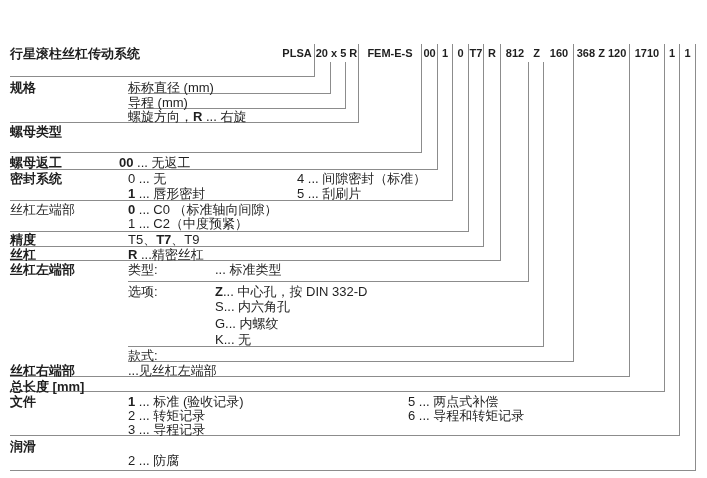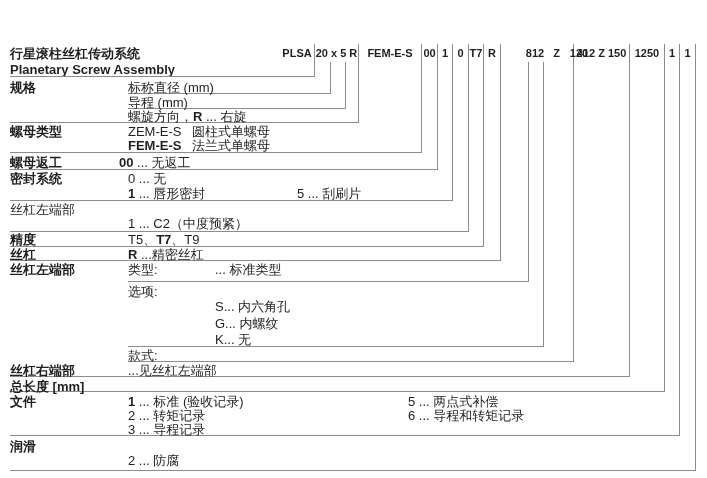--- a/index.html
+++ b/index.html
@@ -9,46 +9,45 @@
          letter-spacing:0.5px;white-space:nowrap;}
   .t{position:absolute;font-size:13px;line-height:13px;white-space:nowrap;}
   .b{font-weight:bold;}
   .lbl{font-weight:bold;}
   .hl{position:absolute;height:1px;background:#8c8c8c;}
   .vl{position:absolute;width:1px;background:#8c8c8c;}
   .code-cell{position:absolute;top:44px;height:18px;line-height:18px;font-size:11px;
              font-weight:bold;text-align:center;border-right:1px solid #8c8c8c;
              box-sizing:border-box;white-space:nowrap;}
   .code-sub{position:absolute;top:44px;height:18px;line-height:18px;font-size:11px;
-            font-weight:bold;text-align:center;white-space:nowrap;margin-left:20px;}
+            font-weight:bold;text-align:center;white-space:nowrap;}
   .codecol{display:inline-block;width:64px;}
 </style>
 </head>
 <body>
 
 <div class="page">
 
 
   <div class="t lbl" style="left:10px;top:47px">行星滚柱丝杠传动系统</div>
-  <div class="t lbl" style="left:10px;top:63px">Planetary Screw Assembly</div>
 
   <div class="code-cell" style="left:280px;width:35px">PLSA</div>
   <div class="code-cell" style="left:315px;width:44px">20 x 5 R</div>
   <div class="code-cell" style="left:359px;width:63px">FEM-E-S</div>
   <div class="code-cell" style="left:422px;width:16px">00</div>
   <div class="code-cell" style="left:438px;width:15px">1</div>
   <div class="code-cell" style="left:453px;width:16px">0</div>
   <div class="code-cell" style="left:469px;width:15px">T7</div>
   <div class="code-cell" style="left:484px;width:17px">R</div>
   <div class="code-cell" style="left:501px;width:73px"></div>
   <div class="code-sub" style="left:501px;width:28px">812</div>
   <div class="code-sub" style="left:529px;width:15px">Z</div>
-  <div class="code-sub" style="left:544px;width:30px">120</div>
-  <div class="code-cell" style="left:574px;width:56px">412 Z 150</div>
-  <div class="code-cell" style="left:630px;width:35px">1250</div>
+  <div class="code-sub" style="left:544px;width:30px">160</div>
+  <div class="code-cell" style="left:574px;width:56px">368 Z 120</div>
+  <div class="code-cell" style="left:630px;width:35px">1710</div>
   <div class="code-cell" style="left:665px;width:15px">1</div>
   <div class="code-cell" style="left:680px;width:16px">1</div>
 
   <div class="vl" style="left:314px;top:62px;height:14px"></div>
   <div class="vl" style="left:330px;top:62px;height:31px"></div>
   <div class="vl" style="left:345px;top:62px;height:46px"></div>
   <div class="vl" style="left:358px;top:62px;height:60px"></div>
   <div class="vl" style="left:421px;top:62px;height:90px"></div>
   <div class="vl" style="left:437px;top:62px;height:107px"></div>
   <div class="vl" style="left:452px;top:62px;height:138px"></div>
@@ -80,44 +79,45 @@
   <div class="hl" style="left:10px;top:391px;width:655px"></div>
   <div class="hl" style="left:10px;top:435px;width:670px"></div>
   <div class="hl" style="left:10px;top:470px;width:686px"></div>
 
   <div class="t lbl" style="left:10px;top:81px">规格</div>
   <div class="t" style="left:128px;top:81px">标称直径 (mm)</div>
   <div class="t" style="left:128px;top:96px">导程 (mm)</div>
   <div class="t" style="left:128px;top:110px"><span>螺旋方向，</span><span class="b">R</span><span> ... 右旋</span></div>
 
   <div class="t lbl" style="left:10px;top:125px">螺母类型</div>
-  <div class="t" style="left:128px;top:125px"><span class="codecol">ZEM-E-S</span><span>圆柱式单螺母</span></div>
-  <div class="t" style="left:128px;top:139px"><span class="codecol b">FEM-E-S</span><span>法兰式单螺母</span></div>
 
   <div class="t lbl" style="left:10px;top:156px">螺母返工</div>
   <div class="t" style="left:119px;top:156px"><span class="b">00</span><span> ... 无返工</span></div>
 
   <div class="t lbl" style="left:10px;top:172px">密封系统</div>
   <div class="t" style="left:128px;top:172px">0 ... 无</div>
   <div class="t" style="left:128px;top:187px"><span class="b">1</span><span> ... 唇形密封</span></div>
+  <div class="t" style="left:297px;top:172px">4 ... 间隙密封（标准）</div>
   <div class="t" style="left:297px;top:187px">5 ... 刮刷片</div>
 
   <div class="t" style="left:10px;top:203px">丝杠左端部</div>
+  <div class="t" style="left:128px;top:203px"><span class="b">0</span><span> ... C0 （标准轴向间隙）</span></div>
   <div class="t" style="left:128px;top:217px">1 ... C2（中度预紧）</div>
 
   <div class="t lbl" style="left:10px;top:233px">精度</div>
   <div class="t" style="left:128px;top:233px"><span>T5、</span><span class="b">T7</span><span>、T9</span></div>
 
   <div class="t lbl" style="left:10px;top:248px">丝杠</div>
   <div class="t" style="left:128px;top:248px"><span class="b">R</span><span> ...精密丝杠</span></div>
 
   <div class="t lbl" style="left:10px;top:263px">丝杠左端部</div>
   <div class="t" style="left:128px;top:263px">类型:</div>
   <div class="t" style="left:215px;top:263px">... 标准类型</div>
   <div class="t" style="left:128px;top:285px">选项:</div>
+  <div class="t" style="left:215px;top:285px"><span class="b">Z</span><span>... 中心孔，按 DIN 332-D</span></div>
   <div class="t" style="left:215px;top:300px">S... 内六角孔</div>
   <div class="t" style="left:215px;top:317px">G... 内螺纹</div>
   <div class="t" style="left:215px;top:333px">K... 无</div>
   <div class="t" style="left:128px;top:349px">款式:</div>
 
   <div class="t lbl" style="left:10px;top:364px">丝杠右端部</div>
   <div class="t" style="left:128px;top:364px">...见丝杠左端部</div>
 
   <div class="t lbl" style="left:10px;top:380px">总长度 [mm]</div>
 

